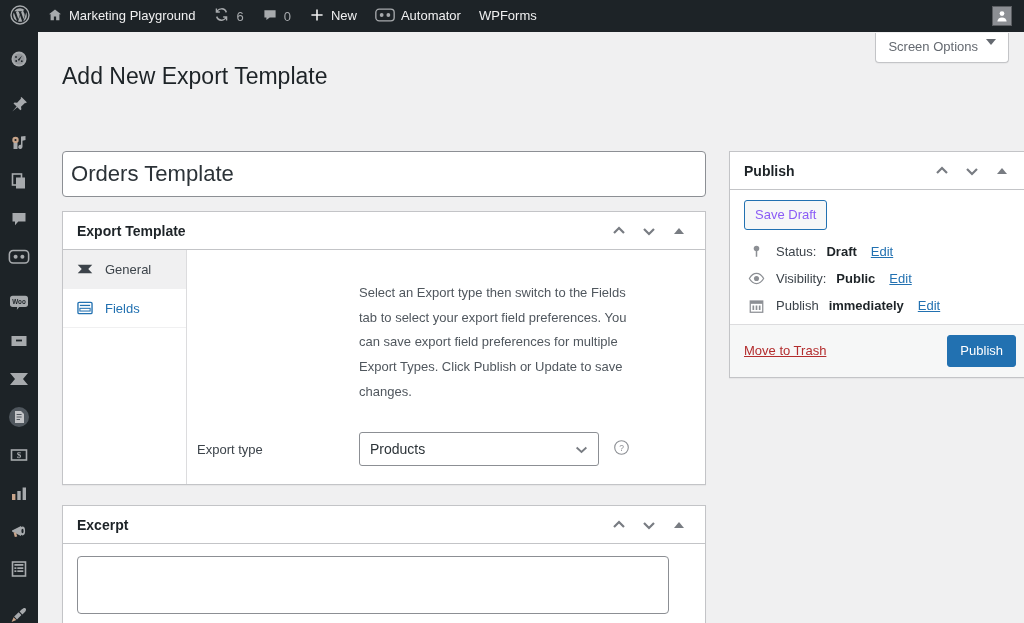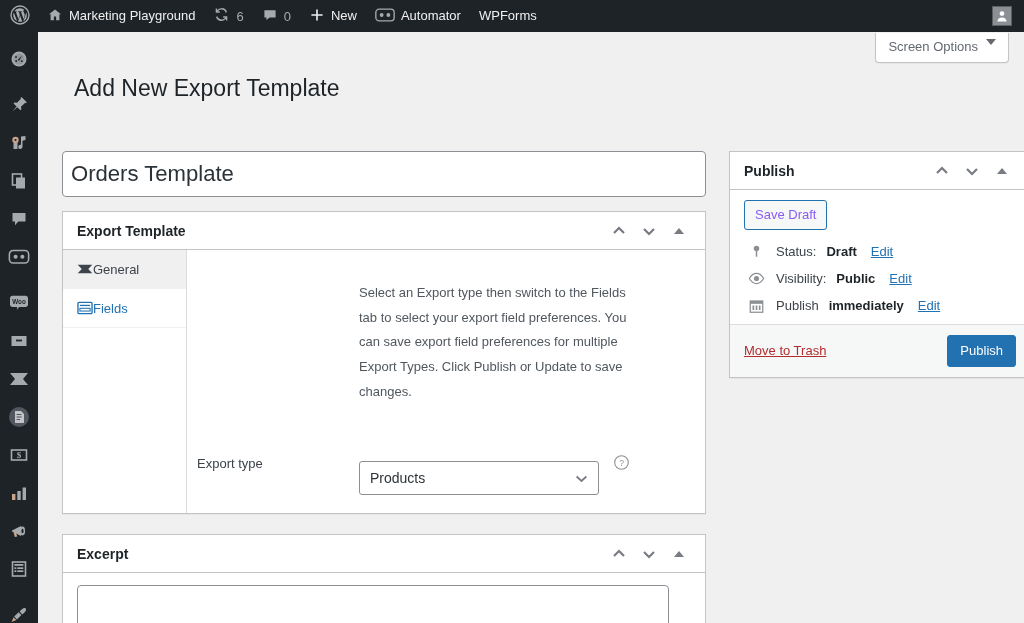--- a/index.html
+++ b/index.html
@@ -65,21 +65,21 @@
     color:#646970; font-size:13px; line-height:1.2;
     box-shadow:0 1px 1px rgba(0,0,0,.04);
     cursor:pointer;
   }
   .caret-down{
     width:0;height:0;border-left:5px solid transparent;border-right:5px solid transparent;
     border-top:6px solid #646970; display:inline-block;
   }
 
   h1#page-title{
-    margin:12px; padding:30px 0 4px 24px;
+    margin:0; padding:30px 0 4px 24px;
     font-size:23px; font-weight:400; line-height:1.3; color:#1d2327;
   }
 
   #return-btn{
     display:inline-block;
     margin:4px 0 0 24px;
     background:#f6f7f7; border:1px solid #2271b1; border-radius:3px;
     color:#2271b1; font-size:13px; line-height:2.15;
     padding:0 10px; cursor:pointer;
     box-shadow:0 1px 0 #2271b1;
@@ -129,21 +129,21 @@
     border-bottom:6px solid #787c82;
   }
 
   
   .et-inner{ display:flex; min-height:180px; }
   .et-tabs{
     width:124px; border-right:1px solid #dcdcde; background:#fff;
     padding-top:0;
   }
   .et-tab{
-    display:flex; align-items:center; gap:0;
+    display:flex; align-items:center; gap:12px;
     padding:11px 10px 11px 14px;
     font-size:13px; color:#2271b1; cursor:pointer;
     border-bottom:1px solid #f0f0f1;
   }
   .et-tab.active{ background:#f0f0f1; color:#3c434a; }
   .et-content{ flex:1; padding:18px 0 18px 0; position:relative; }
   .et-desc{
     width:276px; margin-left:172px;
     font-size:13px; line-height:1.9; color:#50575e;
   }
@@ -152,21 +152,21 @@
     padding-left:10px;
   }
   .et-row label{ width:162px; font-size:13px; color:#3c434a; }
   select#export-type{
     width:240px; height:34px;
     border:1px solid #8c8f94; border-radius:3px; background:#fff;
     padding:0 30px 0 10px; font-size:14px; color:#2c3338;
     -webkit-appearance:none; appearance:none;
     font-family:"Liberation Sans", sans-serif; cursor:pointer;
   }
-  .select-wrap{ position:relative; display:inline-block;margin-top:29px; }
+  .select-wrap{ position:relative; display:inline-block; }
   .select-wrap .sel-chev{
     position:absolute; right:11px; top:11px; pointer-events:none;
   }
   .help-ico{ margin-left:14px; cursor:pointer; }
 
   
   .excerpt-inner{ padding:12px 12px 14px 14px; }
   #excerpt{
     display:block; width:592px; height:58px;
     border:1px solid #8c8f94; border-radius:4px; background:#fff;

